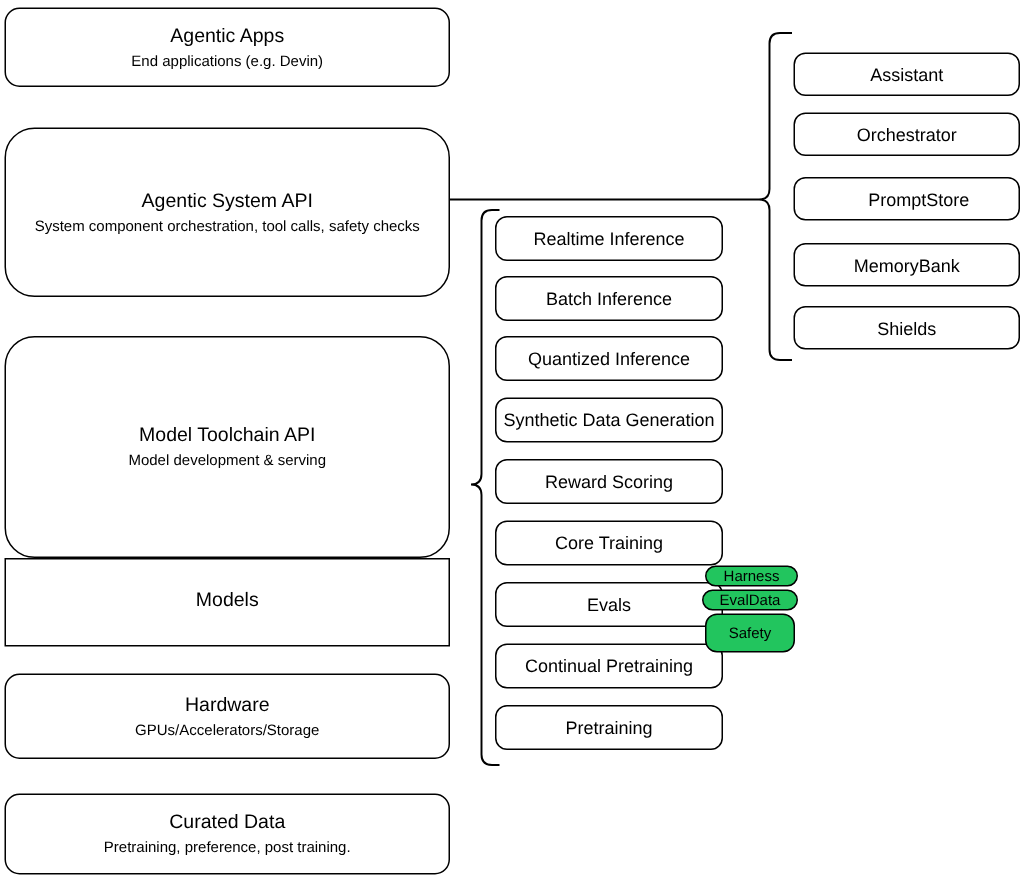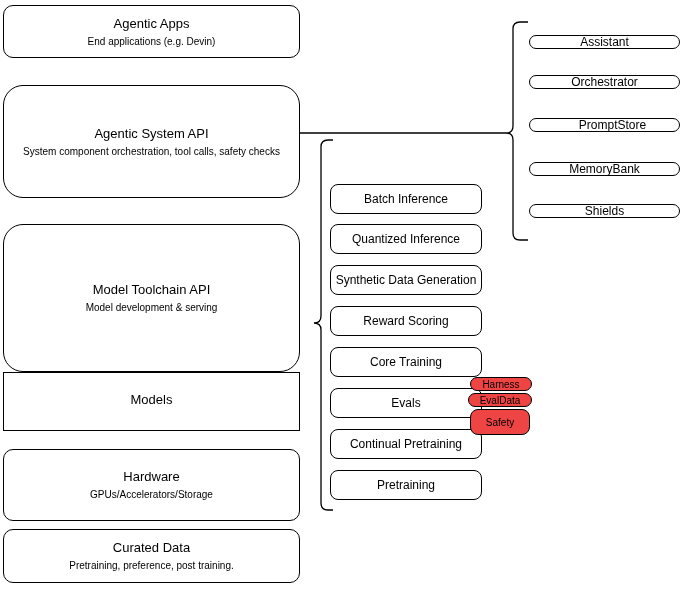--- a/index.html
+++ b/index.html
@@ -25,28 +25,28 @@
     z-index: 2;
   }
   .lbox { left: 3px; width: 297px; }
   .lbox .title { font-size: 13px; line-height: 16px; margin-bottom: 3px; }
   .lbox .subtitle { font-size: 10px; line-height: 13px; }
   .mbox {
     left: 330px; width: 152px; height: 30px;
     border-radius: 8px; font-size: 12px;
   }
   .rbox {
-    left: 529px; width: 151px; height: 14px;
+    left: 529px; width: 151px; height: 29px;
     border-radius: 8px; font-size: 12px;
   }
   .pill {
     position: absolute;
     box-sizing: border-box;
     border: 1.3px solid #000000;
-    background: #ef4444;
+    background: #22c55e;
     border-radius: 8px;
     font-size: 10px;
     display: flex;
     align-items: center;
     justify-content: center;
     z-index: 3;
   }
   svg.overlay {
     position: absolute;
     left: 0; top: 0;
@@ -77,30 +77,33 @@
 
   <div class="box lbox" style="top:224px; height:148px; border-radius:20px;">
     <div class="title">Model Toolchain API</div>
     <div class="subtitle">Model development &amp; serving</div>
   </div>
 
   <div class="box lbox" style="top:372px; height:59px; border-radius:0;">
     <div class="title">Models</div>
   </div>
 
-  <div class="box lbox" style="top:449px; height:72px; border-radius:10px;">
+  <div class="box lbox" style="top:449px; height:57px; border-radius:10px;">
     <div class="title">Hardware</div>
     <div class="subtitle">GPUs/Accelerators/Storage</div>
   </div>
 
   <div class="box lbox" style="top:529px; height:54px; border-radius:10px;">
     <div class="title">Curated Data</div>
     <div class="subtitle">Pretraining, preference, post training.</div>
   </div>
 
+  <div class="box mbox" style="top:144px;">
+    <span>Realtime Inference</span>
+  </div>
   <div class="box mbox" style="top:184px;">
     <span>Batch Inference</span>
   </div>
   <div class="box mbox" style="top:224px;">
     <span>Quantized Inference</span>
   </div>
   <div class="box mbox" style="top:265px;">
     <span>Synthetic Data Generation</span>
   </div>
   <div class="box mbox" style="top:306px;">

